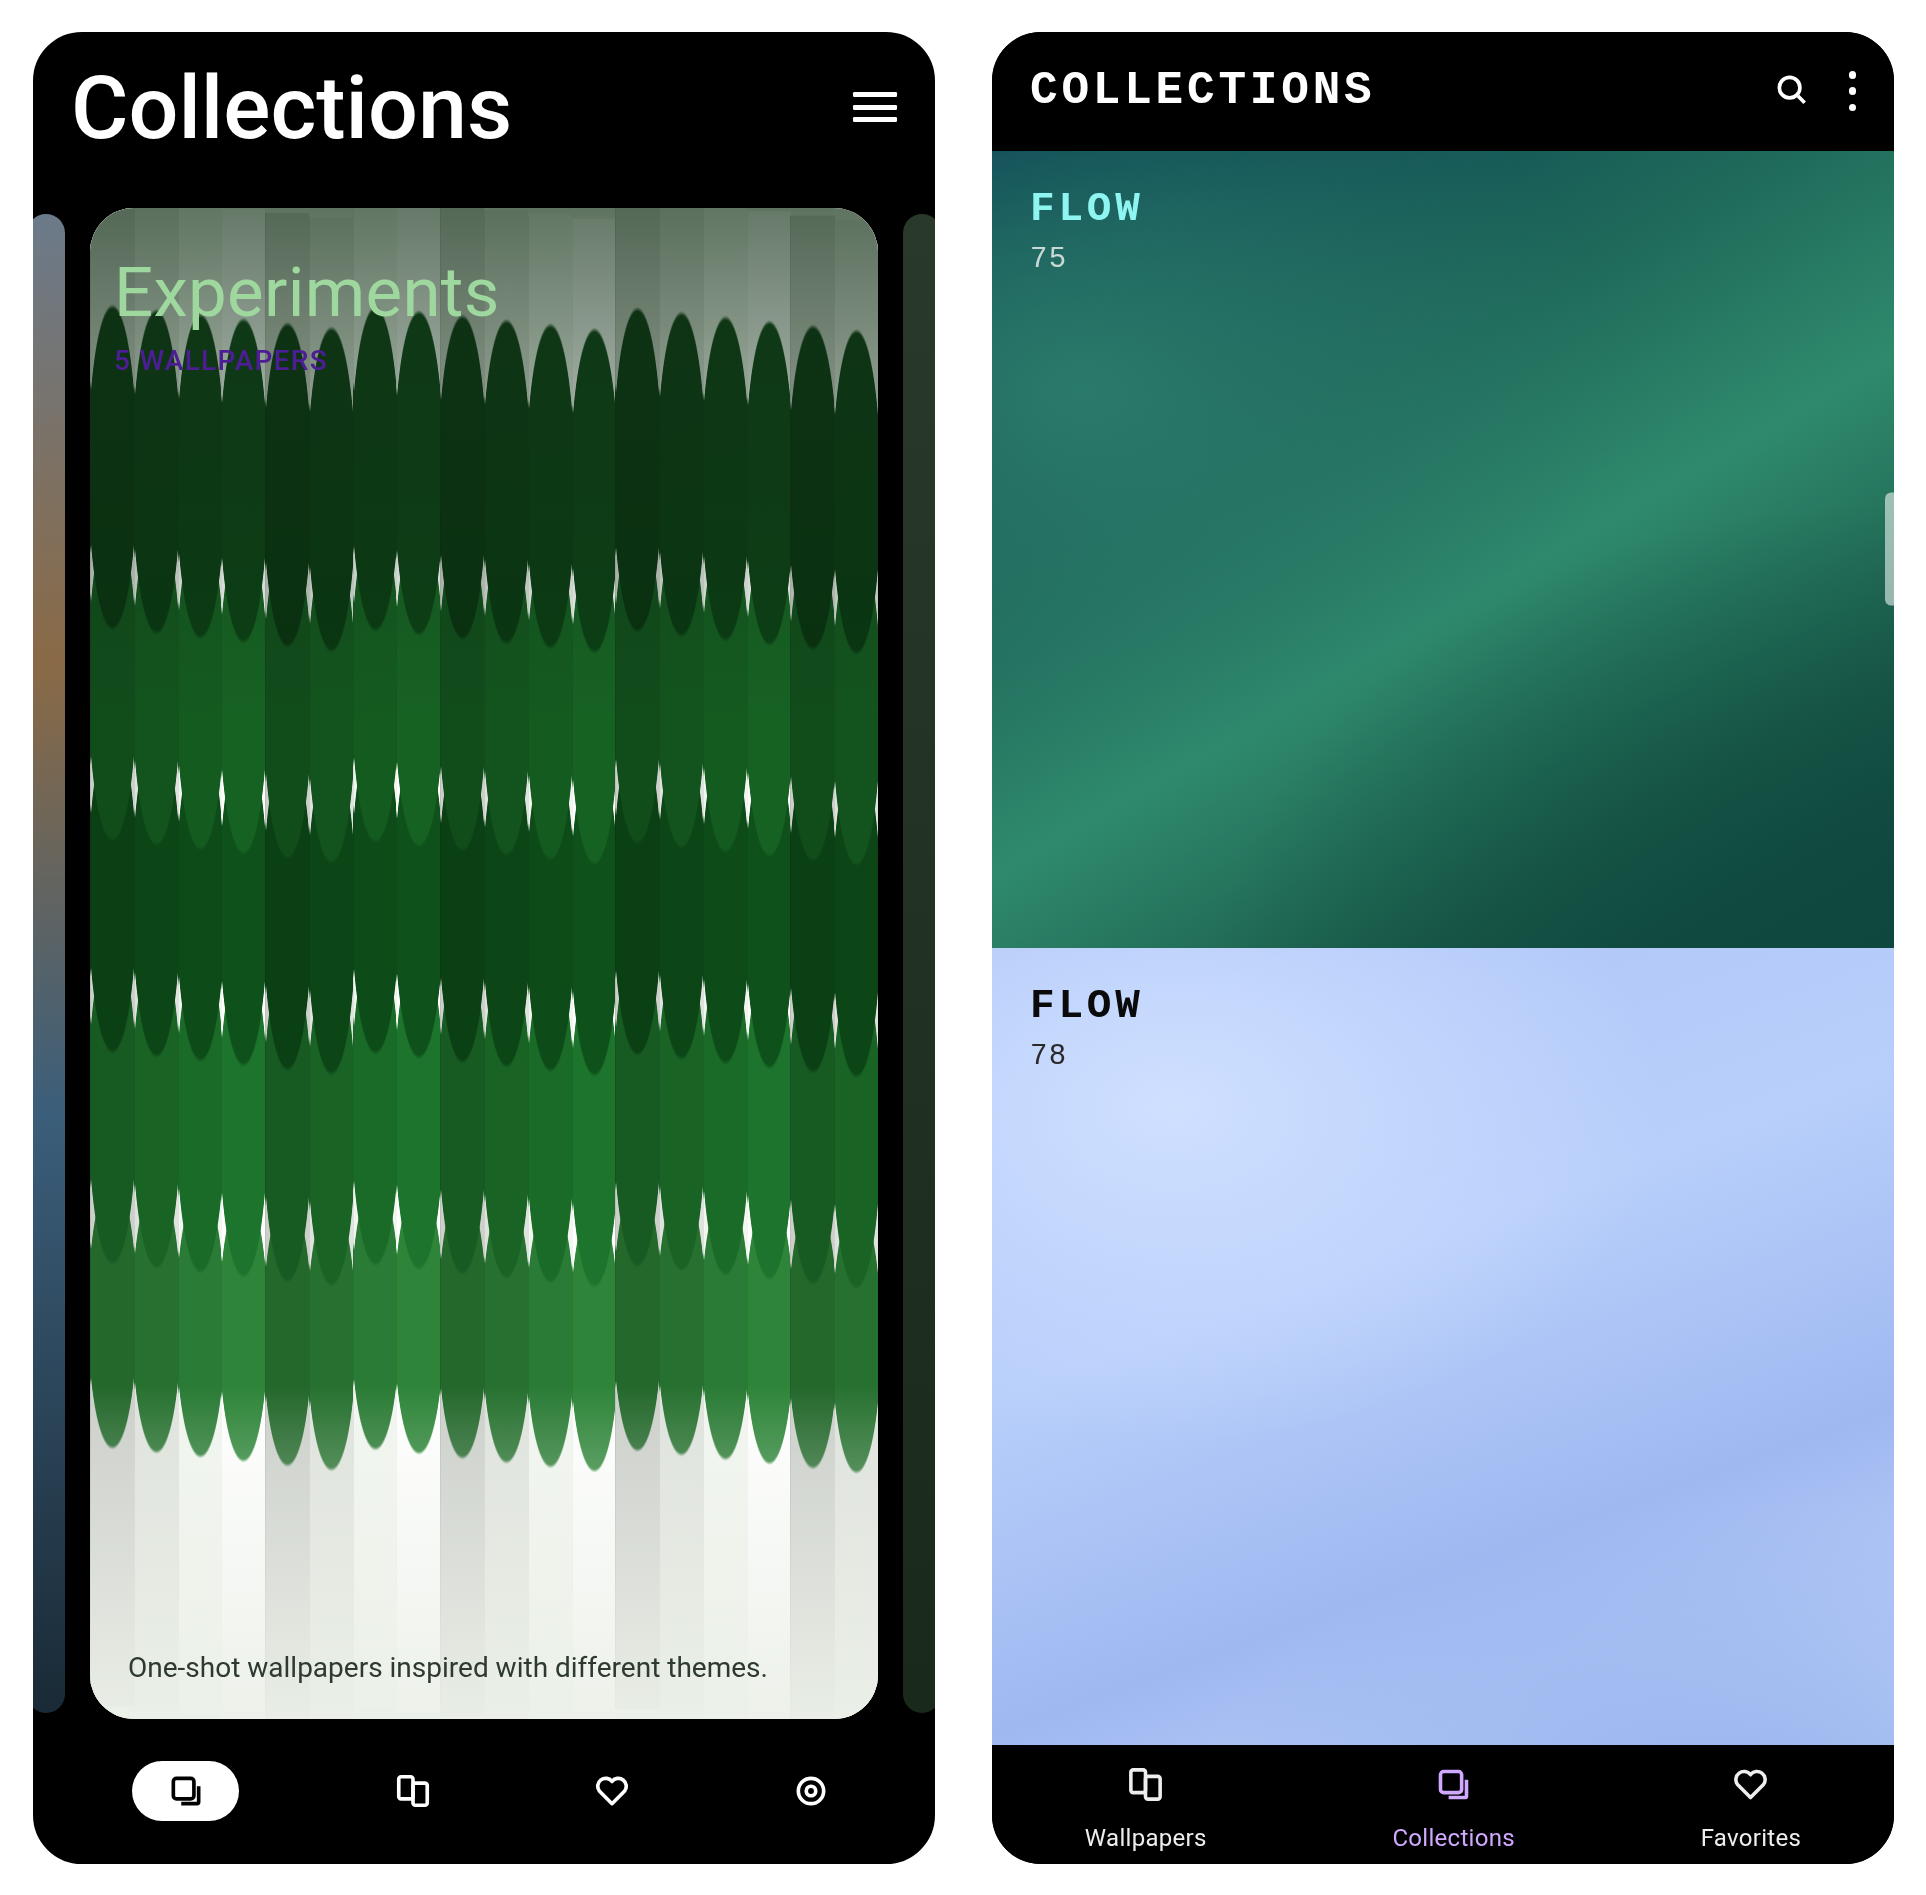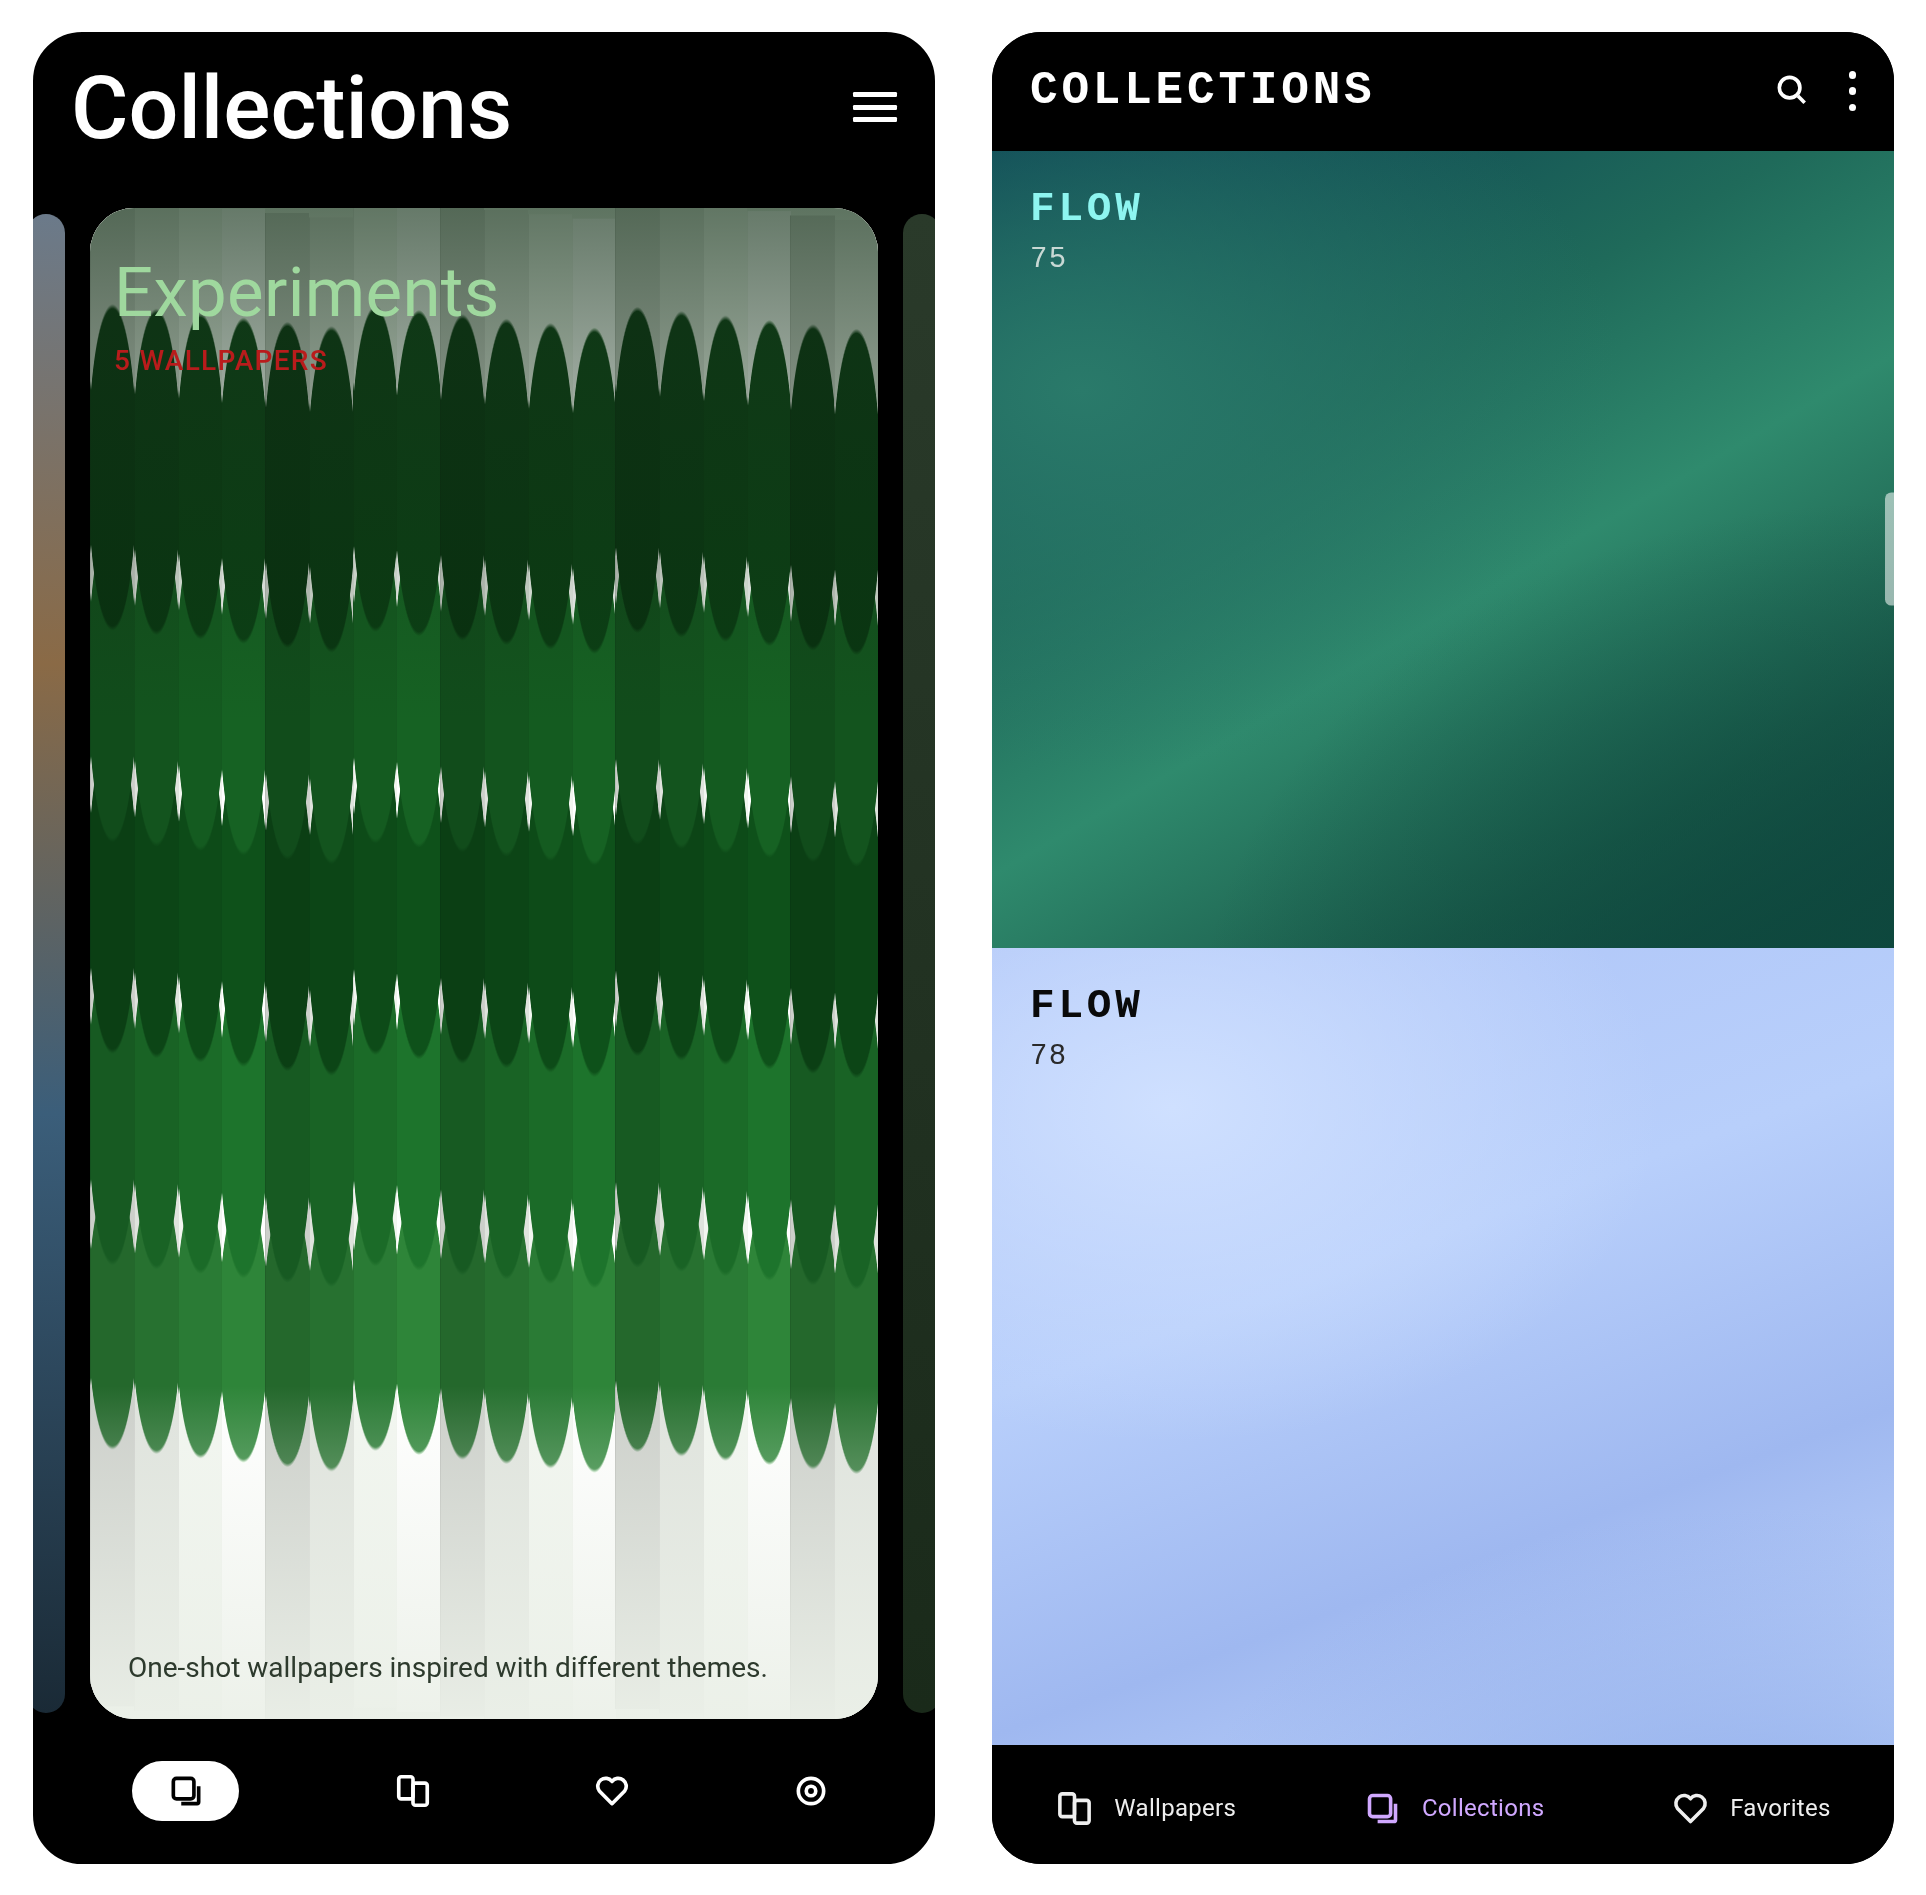--- a/index.html
+++ b/index.html
@@ -86,21 +86,21 @@
     background: linear-gradient(180deg, rgba(20,50,25,.65), rgba(20,50,25,0));
   }
   .card-bottom-shade {
     position:absolute; left:0; right:0; bottom:0; height:22%;
     background: linear-gradient(0deg, rgba(235,240,232,.92), rgba(235,240,232,0));
   }
   .card-header {
     position:absolute; top:44px; left:24px; right:38px;
   }
   .card-name { font-size:69px; font-weight:400; color:#9fd89e; letter-spacing:0.3px; }
-  .card-sub  { margin-top:11.3px; font-size:28px; font-weight:500; letter-spacing:1.3px; color:#b91c1c; }
+  .card-sub  { margin-top:11.3px; font-size:28px; font-weight:500; letter-spacing:1.3px; color:#4c1d95; }
   .card-desc {
     position:absolute; bottom:35px; left:38px; right:38px;
     font-size:28px; color:#2d3a2d;
   }
 
   .lp-nav {
     position:absolute; left:0; right:0; bottom:0; height:126px;
     display:flex; align-items:center; justify-content:space-around;
     padding: 0 25px 19px;
   }
@@ -157,21 +157,21 @@
     width:8.8px; height:113px; background:rgba(255,255,255,.55);
     border-radius:6.3px 0 0 6.3px;
   }
 
   .rp-nav {
     position:absolute; left:0; right:0; bottom:0; height:119px;
     background:#000;
     display:flex; align-items:center; justify-content:space-around;
     padding-top:8.8px;
   }
-  .rp-tab { display:flex; flex-direction:row; align-items:center; gap:20px; color:#eee; }
+  .rp-tab { display:flex; flex-direction:column; align-items:center; gap:20px; color:#eee; }
   .rp-tab.active { color:#d0a8ff; }
   .rp-tab svg { width:39px; height:39px; }
   .rp-tab .lbl { font-size:24px; letter-spacing:0.3px; }
 </style>
 </head>
 <body>
 
 <div class="stage">
 
   <div class="phone left">

